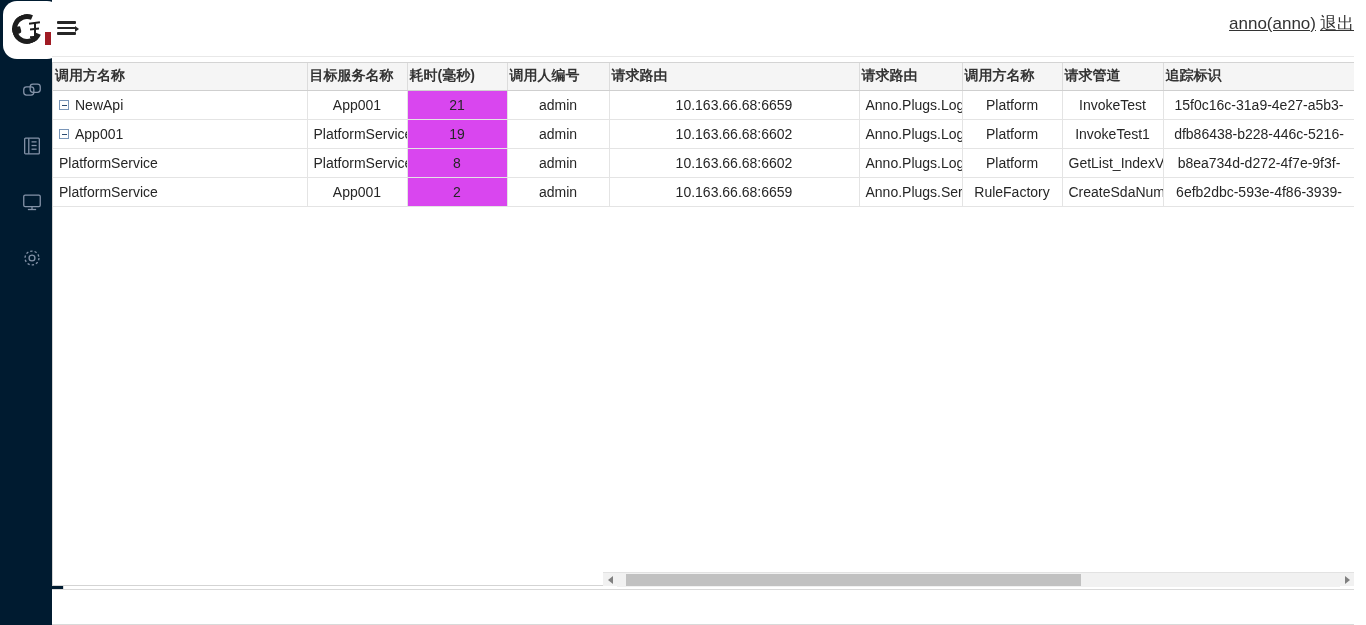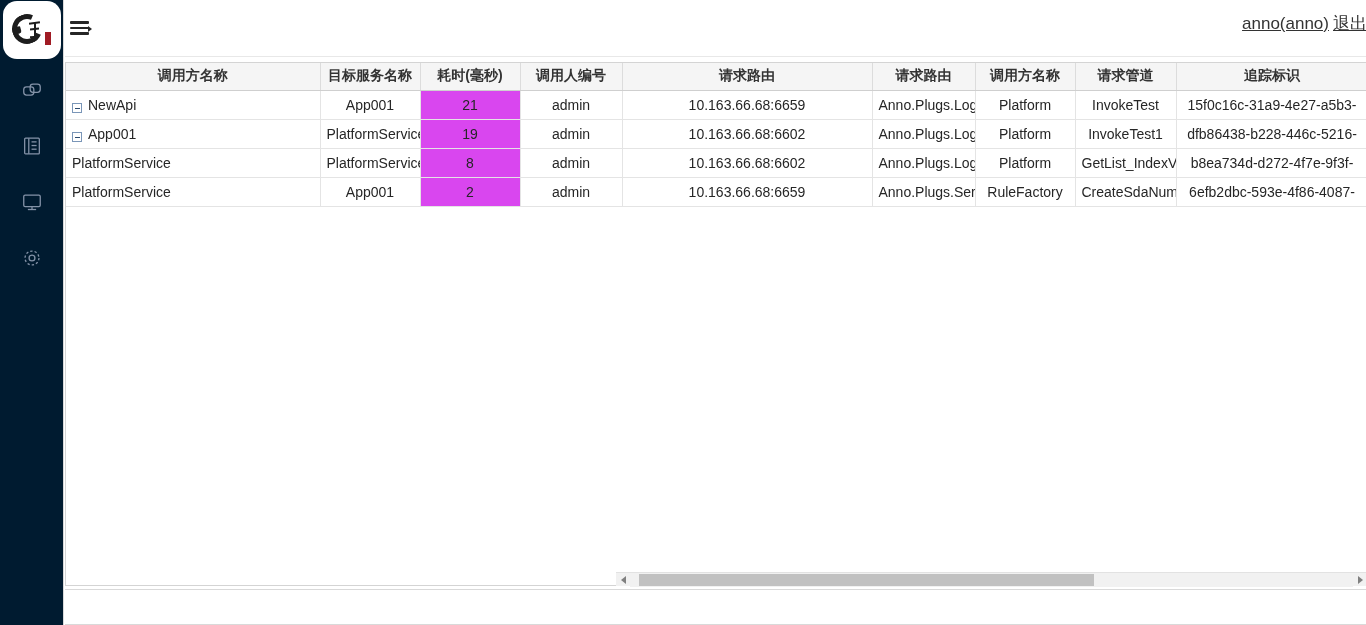--- a/index.html
+++ b/index.html
@@ -67,21 +67,21 @@
   .nav-list { position: absolute; left: 0; top: 62px; width: 64px; }
   .nav-item {
     width: 64px; height: 56px;
     display: flex; align-items: center; justify-content: center;
     cursor: pointer;
   }
   .nav-item svg { display: block; }
 
   
   #content {
-    position: absolute; left: 65px; top: 0;
+    position: absolute; left: 52px; top: 0;
     width: 1302px; height: 539px;
     background: #ffffff;
   }
 
   
   #topbar {
     position: relative;
     height: 57px; width: 1302px;
     background: #ffffff;
     border-bottom: 1px solid #e8e8e8;
@@ -134,21 +134,21 @@
     font-size: 14px;
   }
   table.grid th {
     background: #f5f5f5;
     font-weight: bold;
     font-size: 14px;
     color: #333;
     height: 27px;
     border-right: 1px solid #dcdcdc;
     border-bottom: 1px solid #cfcfcf;
-    text-align: center;
+    text-align: left;
     padding: 0 2px;
     white-space: nowrap;
     overflow: hidden;
     margin-top: 24px;
   }
   table.grid td {
     height: 29px;
     border-right: 1px solid #e4e4e4;
     border-bottom: 1px solid #e4e4e4;
     color: #262626;
@@ -160,21 +160,21 @@
   }
   td.cell-left { text-align: left; }
   td.cell-dur  {
     background: #d946ef;
     color: #1b1b1b;
     border-right: 1px solid #ffffff;
     border-bottom: 1px solid #ffffff;
     text-align: center;
   }
 
-  .tree-cell { display: flex; align-items: flex-end; }
+  .tree-cell { display: flex; align-items: center; }
   .toggle-box {
     display: inline-block;
     width: 10px; height: 10px;
     border: 1px solid #7a96b8;
     background: #ffffff;
     position: relative;
     margin-right: 6px;
     flex: 0 0 auto;
   }
   .toggle-box::before {
@@ -389,21 +389,21 @@
                   <span>PlatformService</span>
                 </div>
               </td>
               <td class="cell-left">App001</td>
               <td class="cell-dur">2</td>
               <td>admin</td>
               <td class="cell-left">10.163.66.68:6659</td>
               <td class="cell-left">Anno.Plugs.Seri</td>
               <td>RuleFactory</td>
               <td>CreateSdaNum</td>
-              <td>6efb2dbc-593e-4f86-4087-</td>
+              <td>6efb2dbc-593e-4f86-3939-</td>
             </tr>
           </tbody>
       </table>
     </div>
 
     <div id="hscroll">
       <div class="sb-arrow">
         <span class="tri-l"></span>
       </div>
       <div class="sb-track">

